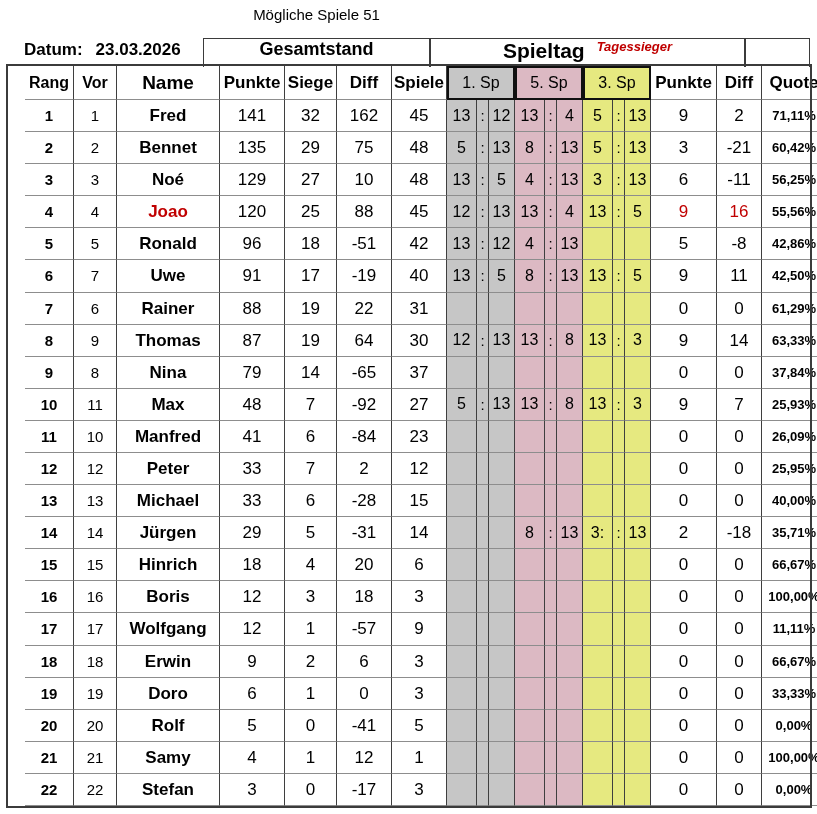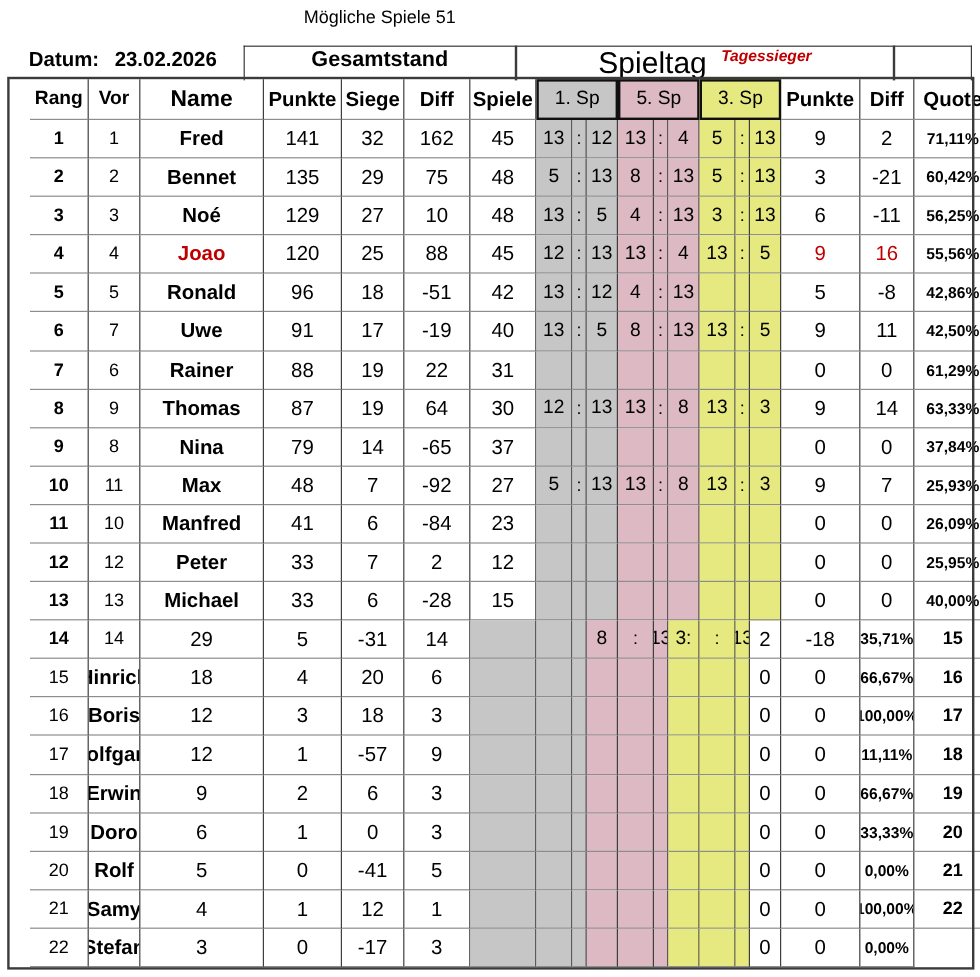--- a/index.html
+++ b/index.html
@@ -14,21 +14,21 @@
     font-size:15px; font-weight:400; }
   .datum { position:absolute; left:8px; top:40px; width:195px; height:26px;
     display:flex; align-items:flex-start; }
   .datum .lbl { font-weight:700; font-size:17px; padding-left:16px; }
   .datum .val { font-weight:700; font-size:17px; margin-left:13px; }
   .hbox { position:absolute; top:38px; height:29px; border:1.5px solid #3b3b3b;
     border-bottom:none; display:flex; justify-content:center; }
   .hbox.gesamt { left:203px; width:227px; font-weight:700; font-size:18px; }
   .hbox.spieltag { left:430px; width:315px; }
   .hbox.qempty { left:745px; width:65px; }
-  .spieltag .big { font-weight:400; font-size:25px; }
+  .spieltag .big { font-weight:700; font-size:21px; }
   .spieltag .sub { font-weight:700; font-style:italic; font-size:13px; color:var(--red); margin-left:12px; }
   .grid {
     position:absolute; left:8px; top:66px; width:802px; height:740px;
     display:grid;
     grid-template-columns:49px 43px 103px 65px 52px 55px 55px 30px 12px 26px 30px 12px 26px 30px 12px 26px 66px 45px 65px;
     grid-template-rows:34px repeat(22, 1fr);
     margin-left:17px;
   }
   .frame { position:absolute; left:6px; top:64px; width:806px; height:744px;
     border:2px solid #3b3b3b; pointer-events:none; }
@@ -53,21 +53,21 @@
 </style>
 </head>
 <body>
 
 <div class="page" style="--bg1: #c6c6c6; --bg2: #dcb9c3; --bg3: #e6e980; --red: #c00000;">
 
   <div class="title">Mögliche Spiele 51</div>
 
   <div class="datum">
     <span class="lbl">Datum:</span>
-    <span class="val">23.02.2026</span>
+    <span class="val">23.03.2026</span>
   </div>
 
   <div class="hbox gesamt">
     <span>Gesamtstand</span>
   </div>
   <div class="hbox spieltag">
     <span class="big">Spieltag</span>
     <span class="sub">Tagessieger</span>
   </div>
   <div class="hbox qempty"></div>
@@ -329,20 +329,21 @@
       <div class="c colon bg2"></div>
       <div class="c sc bg2"></div>
       <div class="c sc bg3"></div>
       <div class="c colon bg3"></div>
       <div class="c sc b3 bg3"></div>
       <div class="c num">0</div>
       <div class="c num">0</div>
       <div class="c quote">40,00%</div>
       <div class="c rang">14</div>
       <div class="c vor">14</div>
+      <div class="c name">Jürgen</div>
       <div class="c num">29</div>
       <div class="c num">5</div>
       <div class="c num">-31</div>
       <div class="c num">14</div>
       <div class="c sc bg1"></div>
       <div class="c colon bg1"></div>
       <div class="c sc bg1"></div>
       <div class="c sc bg2">8</div>
       <div class="c colon bg2">:</div>
       <div class="c sc bg2">13</div>

